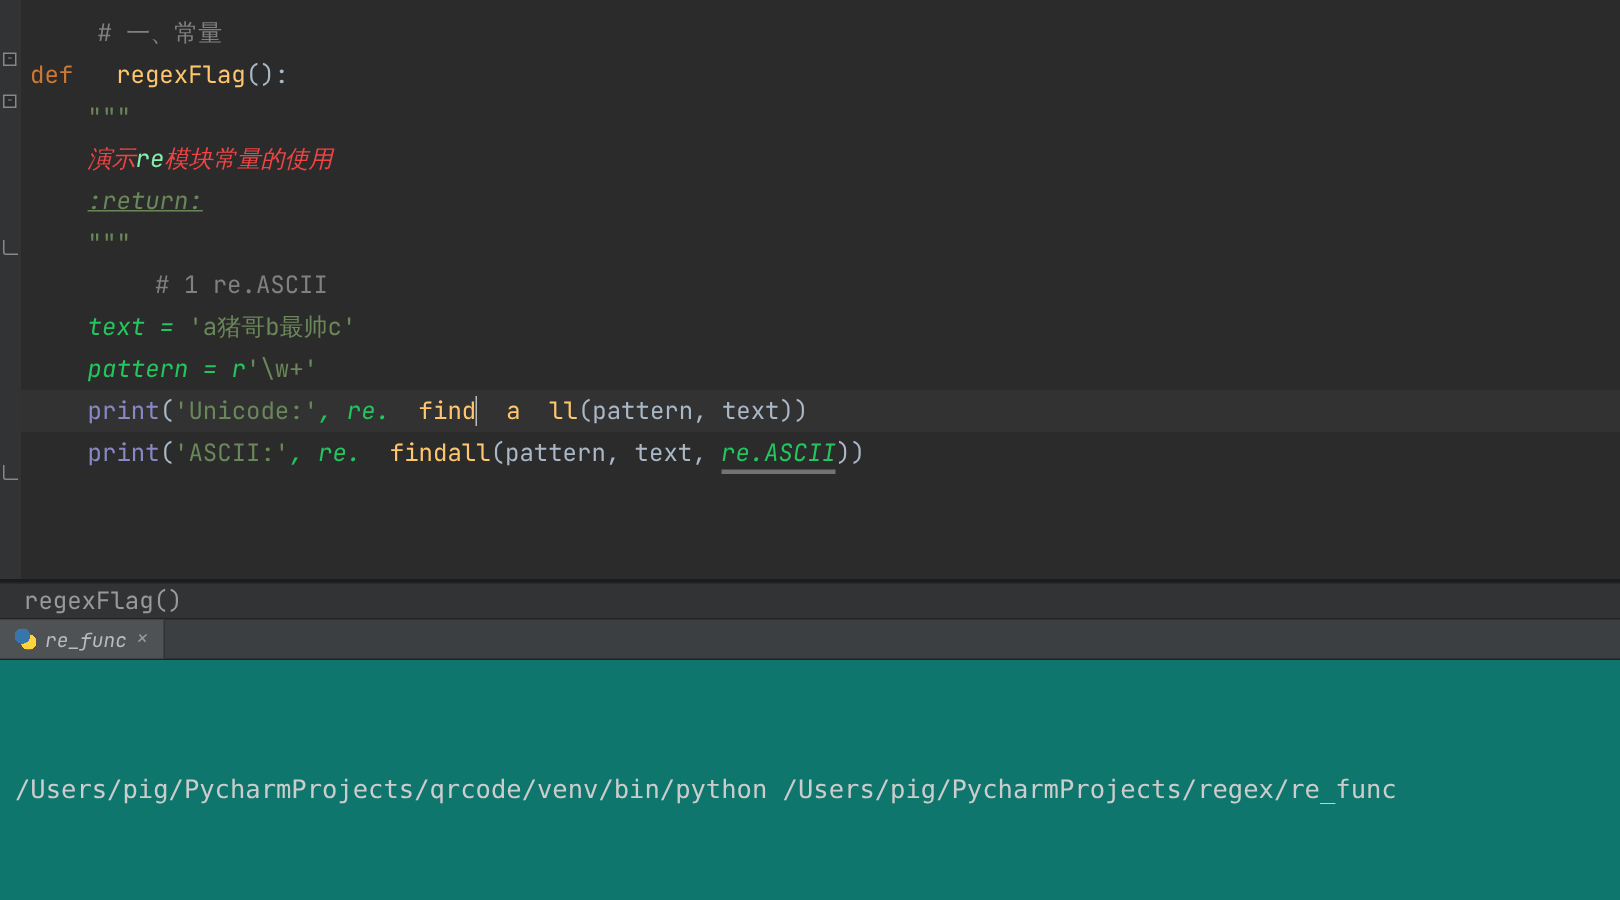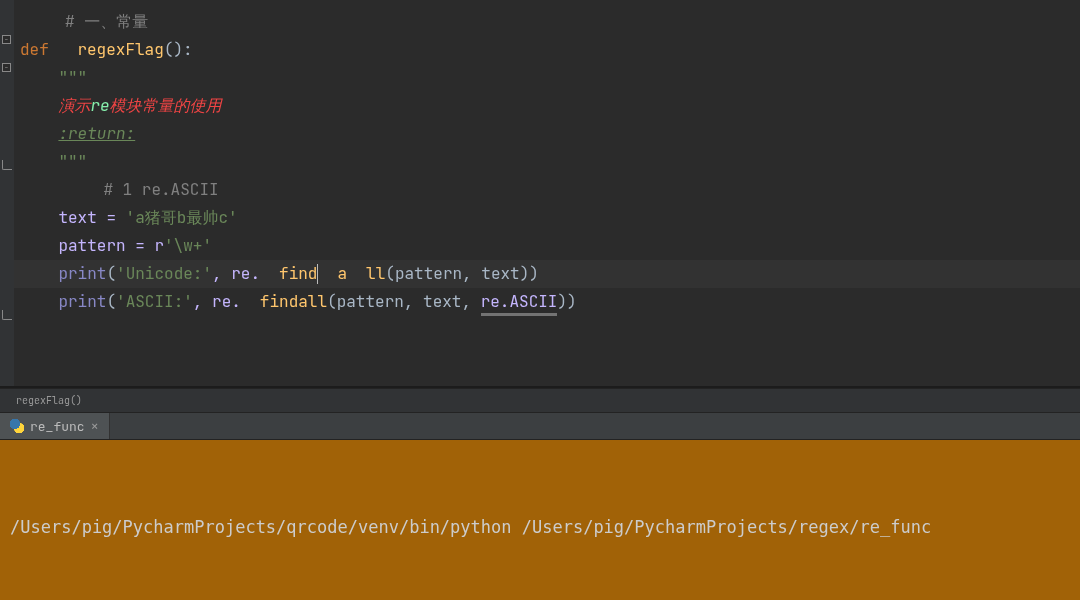--- a/index.html
+++ b/index.html
@@ -65,40 +65,40 @@
     }
     .comment { color: #808080; margin-left: 45px; }
     .keyword { color: #cc7832; }
     .funcname { color: #ffc66d; margin-left: 19px; }
     .string { color: #6a8759; }
     .tripquote { color: #6a8759; }
     .docstring { color: #ef4444; font-style: italic; }
     .docreturn { color: #6a8759; font-style: italic; text-decoration: underline; }
     .docre { color: #86efac; font-style: italic; margin-top: 13px; }
     .builtin { color: #8888c6; }
-    .normal { color: #c4b5fd; }
+    .normal { color: #22c55e; font-style: italic; }
     .paren { color: #a9b7c6; }
     .highlight-reascii {
       border-bottom: 3px solid #737373;
       padding-bottom: 1px;
     }
     .cursor {
       display: inline-block;
       width: 1px;
       height: 20px;
       background: #bbb;
       vertical-align: middle;
       position: relative;
       top: -1px;
     }
 
     .breadcrumb {
       background: #313335;
       color: #999;
-      font-size: 10px;
+      font-size: 16px;
       padding: 4px 16px;
       height: 24px;
       line-height: 16px;
       border-top: 1px solid #232323;
     }
 
     .tab-bar {
       background: #3c3f41;
       height: 28px;
       display: flex;
@@ -109,37 +109,38 @@
     .tab {
       display: flex;
       align-items: center;
       gap: 6px;
       padding: 0 10px;
       height: 100%;
       background: #4e5254;
       color: #bbb;
       font-size: 13px;
       border-right: 1px solid #323232;
+      font-style: italic;
     }
     .py-icon {
       width: 14px;
       height: 14px;
       background:
         radial-gradient(circle at 35% 35%, #3776ab 0 40%, transparent 41%),
         radial-gradient(circle at 65% 65%, #ffd43b 0 40%, transparent 41%);
       border-radius: 2px;
     }
     .tab-close {
       color: #999;
       font-size: 14px;
       line-height: 1;
     }
 
     .console {
-      background: #a16207;
+      background: #0f766e;
       padding: 12px 10px;
       color: #cccccc;
       font-size: 17px;
       line-height: 30px;
       font-family: 'Monaco', 'Menlo', 'Consolas', monospace;
       flex: 1;
       overflow: hidden;
       white-space: pre;
     }
     .console-line {

